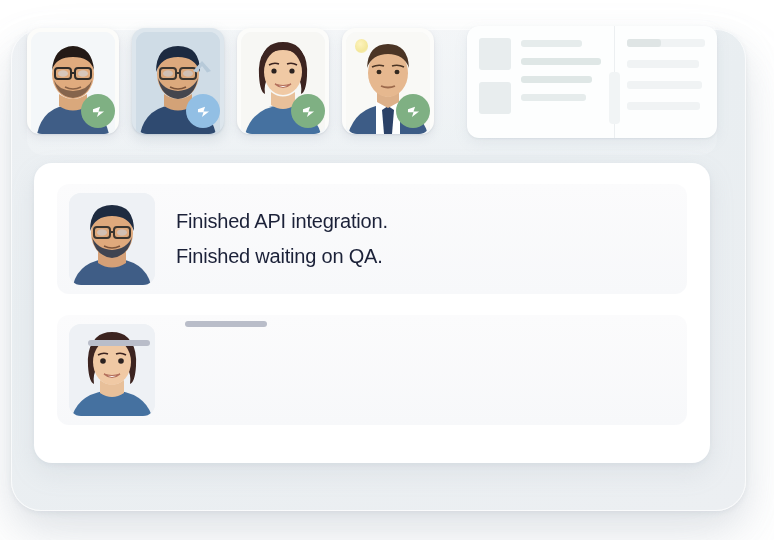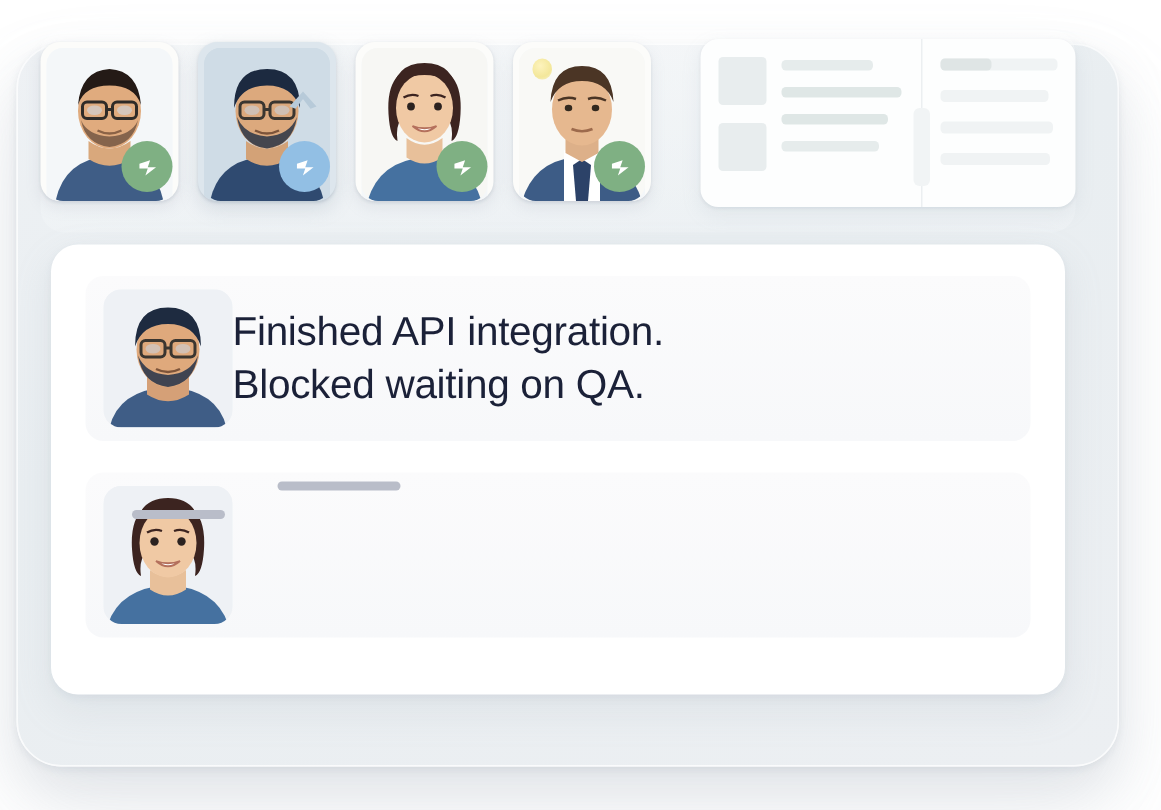--- a/index.html
+++ b/index.html
@@ -198,22 +198,23 @@
     margin-left: 12px;
     width: 86px;
     height: 92px;
     border-radius: 12px;
     background: #eef1f5;
     overflow: hidden;
     flex: 0 0 auto;
   }
 
   .msg-text {
+    margin-left: 21px;
     color: #1b2138;
-    font-size: 27px;
+    font-size: 20px;
     line-height: 35px;
     letter-spacing: -0.2px;
     white-space: nowrap;
   }
   .msg-text .line2 { display:block; }
 
   
   .mini-bar {
     position: absolute;
     height: 6px;
@@ -405,21 +406,21 @@
             <rect x="45" y="34" width="16" height="11" rx="3"></rect>
             <line x1="41" y1="39" x2="45" y2="39"></line>
           </g>
           <ellipse cx="33" cy="39.5" rx="5" ry="3.2" fill="#c6d4e2" opacity="0.55"></ellipse>
           <ellipse cx="53" cy="39.5" rx="5" ry="3.2" fill="#c6d4e2" opacity="0.55"></ellipse>
           <path d="M35 53 q8 4 16 0" stroke="#7d543a" stroke-width="1.6" fill="none"></path>
         </svg>
       </div>
       <div class="msg-text">
         <span>Finished API integration.</span>
-        <span class="line2">Blocked waiting on QA.</span>
+        <span class="line2">Finished waiting on QA.</span>
       </div>
     </div>
 
     <div class="msg-row row-2">
       <div class="msg-avatar">
         <svg viewBox="0 0 86 92">
           <rect width="86" height="92" fill="#eef1f5"></rect>
           <path d="M3 92 q8-24 40-26 q32 2 40 26 z" fill="#4571a0"></path>
           <path d="M31 56 q12 9 24 0 l0 13 q-12 8 -24 0 z" fill="#e8c09a"></path>
           <path d="M19 42 q-2-32 24-32 q26 0 24 32 q-1 16 -6 18 q3-20 -18-21 q-21 1 -18 21 q-5-2 -6-18 z" fill="#3c2420"></path>

